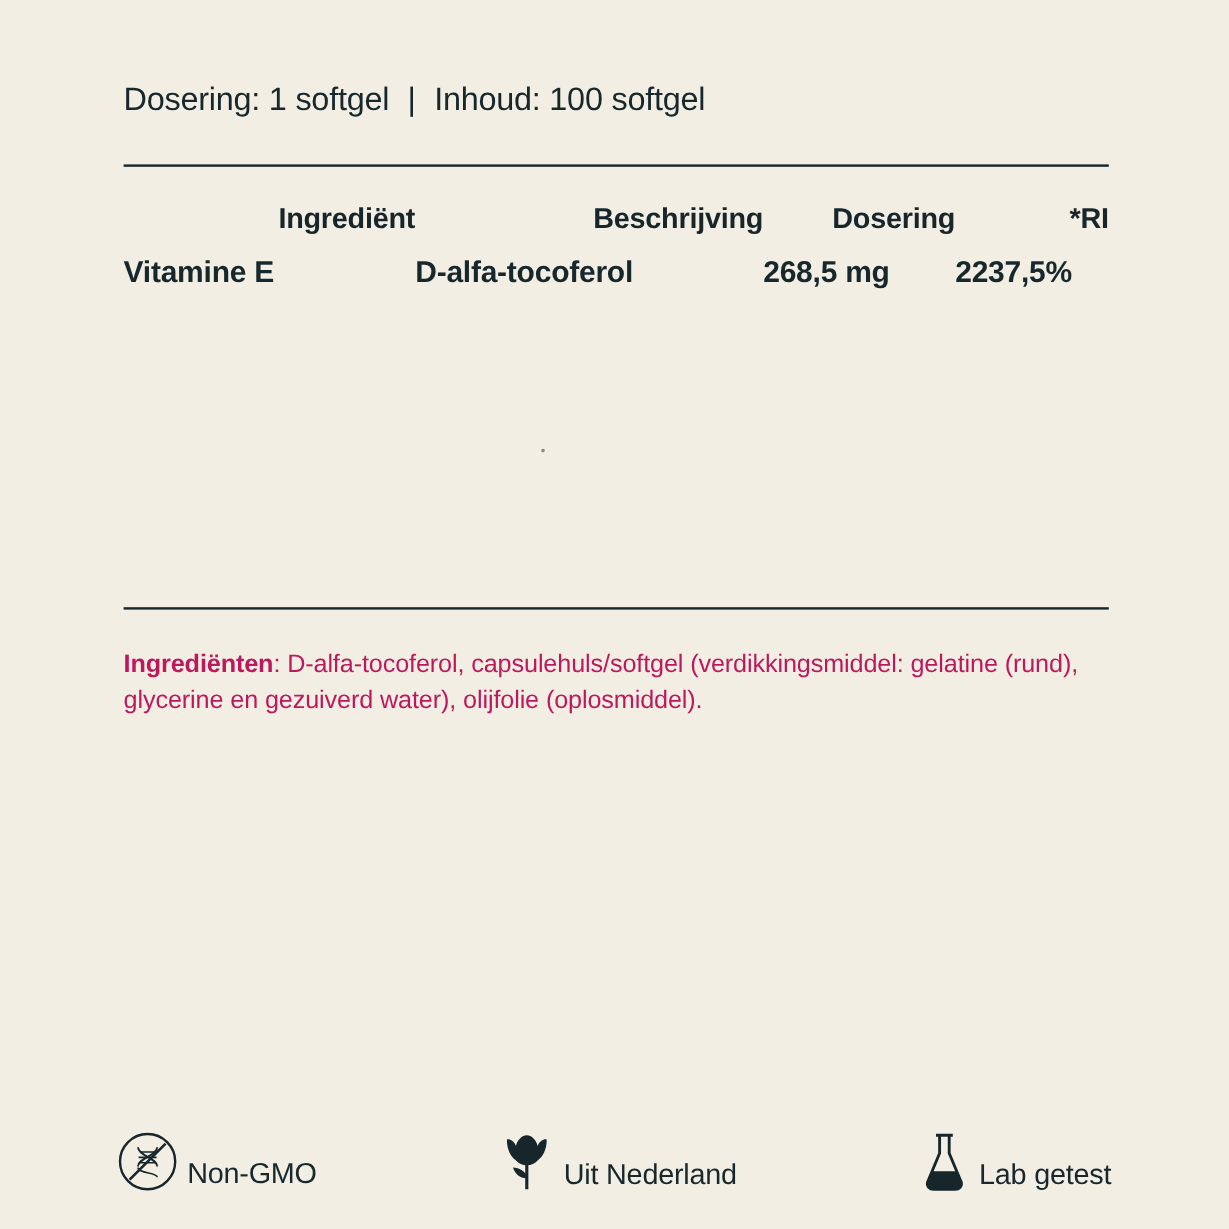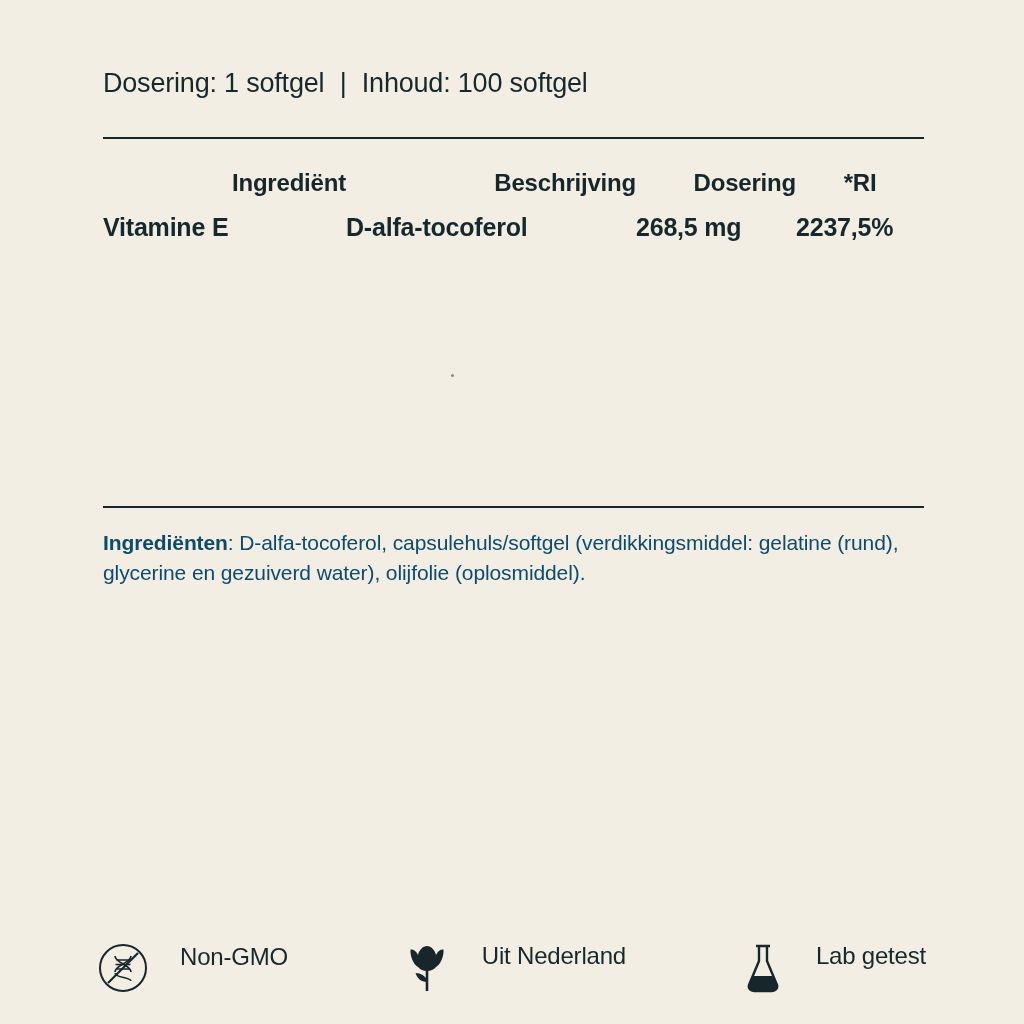--- a/index.html
+++ b/index.html
@@ -67,21 +67,21 @@
     font-size: 25px;
     font-weight: 700;
     text-align: left;
     padding: 2px 0;
     color: #17282d;
     letter-spacing: -0.2px;
   }
   table.nutri th.col-ingredient, table.nutri td.col-ingredient { width: 243px; }
   table.nutri th.col-description, table.nutri td.col-description { width: 290px; }
   table.nutri th.col-dose, table.nutri td.col-dose { width: 160px; }
-  table.nutri th.col-ri, table.nutri td.col-ri { text-align: center; }
+  table.nutri th.col-ri, table.nutri td.col-ri { text-align: right; }
   table.nutri td.col-ri { text-align: left; }
 
   .spacer {
     height: 262px;
     position: relative;
   }
   .dot {
     position: absolute;
     left: 348px;
     top: 130px;
@@ -92,41 +92,41 @@
   }
   .footnote {
     font-size: 20px;
     margin-top: 16px;
     color: #17282d;
     letter-spacing: -0.1px;
   }
   .ingredients {
     font-size: 21px;
     line-height: 1.45;
-    margin-top: 20px;
+    margin-top: 31px;
     width: 840px;
-    color: #0c4a6e;
+    color: #be185d;
     letter-spacing: -0.1px;
   }
   .ingredients b {
     font-weight: 700;
   }
   .badges {
     position: absolute;
     left: 98px;
     right: 98px;
     bottom: 30px;
     display: flex;
     justify-content: space-between;
     align-items: center;
   }
   .badge {
     display: flex;
-    align-items: flex-start;
-    gap: 32px;
+    align-items: flex-end;
+    gap: 8px;
   }
   .badge .label {
     font-size: 24px;
     color: #17282d;
     letter-spacing: -0.2px;
   }
   .badge svg {
     display: block;
   }
 </style>

